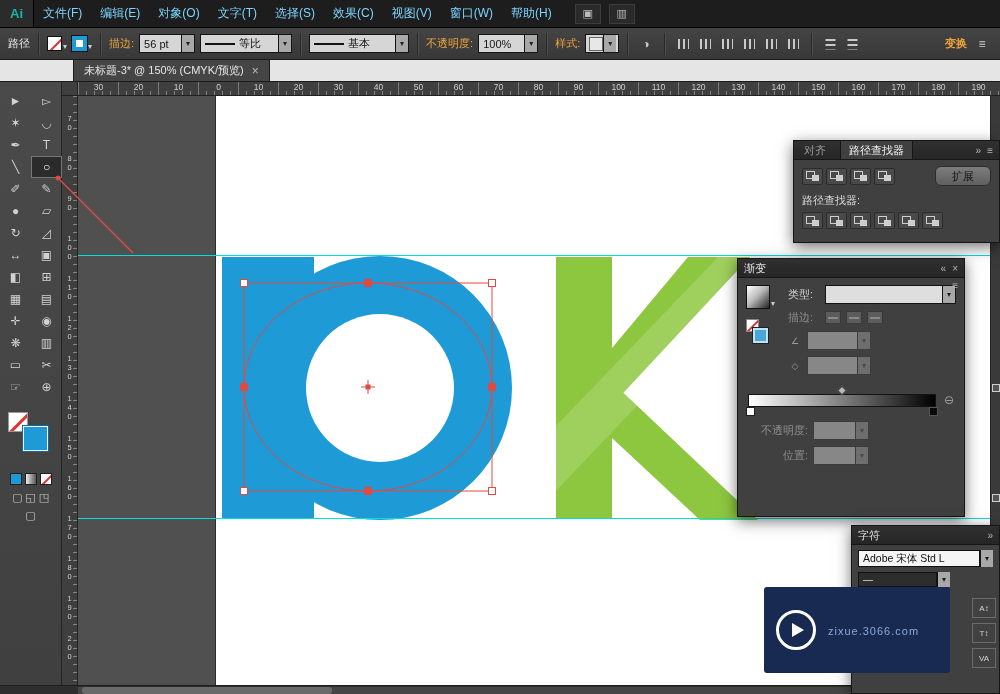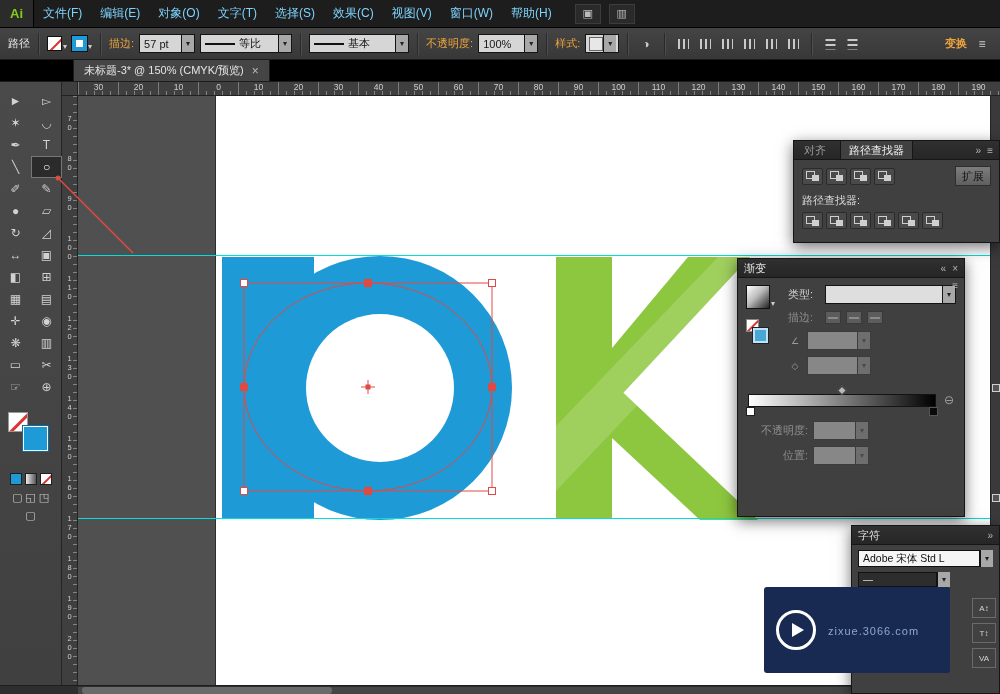--- a/index.html
+++ b/index.html
@@ -4,21 +4,21 @@
 <style>
   *{margin:0;padding:0;box-sizing:border-box}
   html,body{width:1000px;height:694px;overflow:hidden;background:#3c3c3c;
     font-family:"Liberation Sans","DejaVu Sans",sans-serif}
   .app{position:relative;width:1000px;height:694px;background:#3c3c3c;font-size:12px;color:#ddd}
 
   
   .menubar{position:absolute;left:0;top:0;width:100%;height:28px;background:#1d1d1d;
     display:flex;align-items:stretch;border-bottom:1px solid #000;z-index:5}
   .ai-log{width:34px;display:flex;align-items:center;justify-content:center;background:#2b2b2b;
-    color:#84cc16;font-weight:bold;font-size:13px;border-right:1px solid #000}
+    color:#14b8a6;font-weight:bold;font-size:13px;border-right:1px solid #000}
   .menus{display:flex;align-items:stretch}
   .menu-item{display:flex;align-items:center;padding:0 9px;font-size:12px;color:#7dd3fc;cursor:default}
   .mb-right{display:flex;align-items:center;gap:8px;margin-left:14px}
   .mb-ico{width:26px;height:20px;border:1px solid #3c3c3c;background:#2a2a2a;color:#bbb;
     font-size:11px;display:flex;align-items:center;justify-content:center}
 
   
   .controlbar{position:absolute;left:0;top:28px;width:100%;height:32px;
     background:linear-gradient(#444,#383838);border-bottom:1px solid #1a1a1a;
     display:flex;align-items:center;padding:0 8px;gap:5px;font-size:11px;z-index:5}
@@ -44,21 +44,21 @@
   .line-prev{width:30px;height:2px;background:#111;margin-left:4px;flex:0 0 auto}
   .style-swatch{width:14px;height:14px;background:#e7e7e7;border:1px solid #666;margin-left:3px}
   .cb-ico{min-width:20px;height:20px;display:inline-flex;align-items:center;justify-content:center;
     color:#c9c9c9;font-size:12px;border-radius:2px;flex:0 0 auto}
   .cb-group{display:inline-flex;gap:2px}
   .bars{width:11px;height:10px;background:repeating-linear-gradient(90deg,#c9c9c9 0 2px,transparent 2px 5px)}
   .bars-h{transform:rotate(90deg)}
   .cb-spacer{flex:1}
 
   
-  .tabstrip{position:absolute;left:0;top:60px;width:100%;height:22px;background:#000000;
+  .tabstrip{position:absolute;left:0;top:60px;width:100%;height:22px;background:#e5e5e5;
     border-bottom:1px solid #1c1c1c;display:flex;align-items:flex-end;z-index:4}
   .doc-tab{margin-left:73px;height:22px;display:flex;align-items:center;gap:8px;padding:0 10px;
     background:#454545;border:1px solid #1c1c1c;border-bottom:none;font-size:11px;color:#e4e4e4}
   .tab-close{color:#bbb;font-size:12px;cursor:pointer}
 
   
   .workspace{position:absolute;left:0;top:82px;width:1000px;height:612px;z-index:1}
   .toolbar{position:absolute;left:0;top:0;width:62px;height:603px;
     background:linear-gradient(#4a4a4a,#404040);border-right:1px solid #242424;padding-top:8px}
   .tool-grid{display:grid;grid-template-columns:31px 31px}
@@ -125,22 +125,22 @@
   .p-title{color:#e0e0e0}
   .p-body{padding:6px 8px}
   .p-label{color:#d8d8d8;margin:2px 0 4px}
   .p-row{display:flex;align-items:center;gap:4px;margin-bottom:7px}
   .pf-btns{display:inline-flex;gap:3px}
   .pf-btn{width:21px;height:17px;background:#4a4a4a;border:1px solid #2b2b2b;border-radius:2px;
     display:inline-flex;align-items:center;justify-content:center}
   .pf-ico{position:relative;width:13px;height:10px}
   .pf-ico::before{content:"";position:absolute;left:0;top:0;width:7px;height:6px;border:1px solid #cfcfcf}
   .pf-ico::after{content:"";position:absolute;right:0;bottom:0;width:7px;height:6px;background:#cfcfcf}
-  .expand-btn{margin-left:auto;width:36px;height:20px;background:linear-gradient(#7d7d7d,#5f5f5f);
-    border:1px solid #2e2e2e;border-radius:0;color:#131313;font-size:11px;font-family:inherit}
+  .expand-btn{margin-left:auto;width:56px;height:20px;background:linear-gradient(#7d7d7d,#5f5f5f);
+    border:1px solid #2e2e2e;border-radius:6px;color:#131313;font-size:11px;font-family:inherit}
   .pathfinder{left:793px;top:140px;width:207px}
 
   .gradient{left:737px;top:258px;width:228px;height:259px;overflow:hidden}
   .grad-body{position:relative;padding:7px 8px}
   .g-menu{position:absolute;right:6px;top:2px;color:#b5b5b5;font-size:10px}
   .g-top{display:flex;gap:6px}
   .g-thumbwrap{width:36px;position:relative;flex:0 0 auto}
   .g-thumb{width:24px;height:24px;border:1px solid #111;display:inline-block;
     background:linear-gradient(135deg,#fff 0%,#bbb 45%,#222 100%)}
   .g-thumb-caret{position:absolute;left:25px;top:14px;font-size:8px;color:#ccc}
@@ -227,21 +227,21 @@
       <span class="mini-swatch none-swatch"></span>
       <span class="caret">▾</span>
     </span>
     <span class="mini-stack">
       <span class="mini-swatch blue-swatch"></span>
       <span class="caret">▾</span>
     </span>
     <span class="sep"></span>
     <span class="cb-link">描边:</span>
     <span class="combo w56">
-      <span class="combo-val">57 pt</span>
+      <span class="combo-val">56 pt</span>
       <span class="combo-btn">▾</span>
     </span>
     <span class="combo w92">
       <span class="line-prev"></span>
       <span class="combo-val">等比</span>
       <span class="combo-btn">▾</span>
     </span>
     <span class="sep"></span>
     <span class="combo w100">
       <span class="line-prev"></span>

